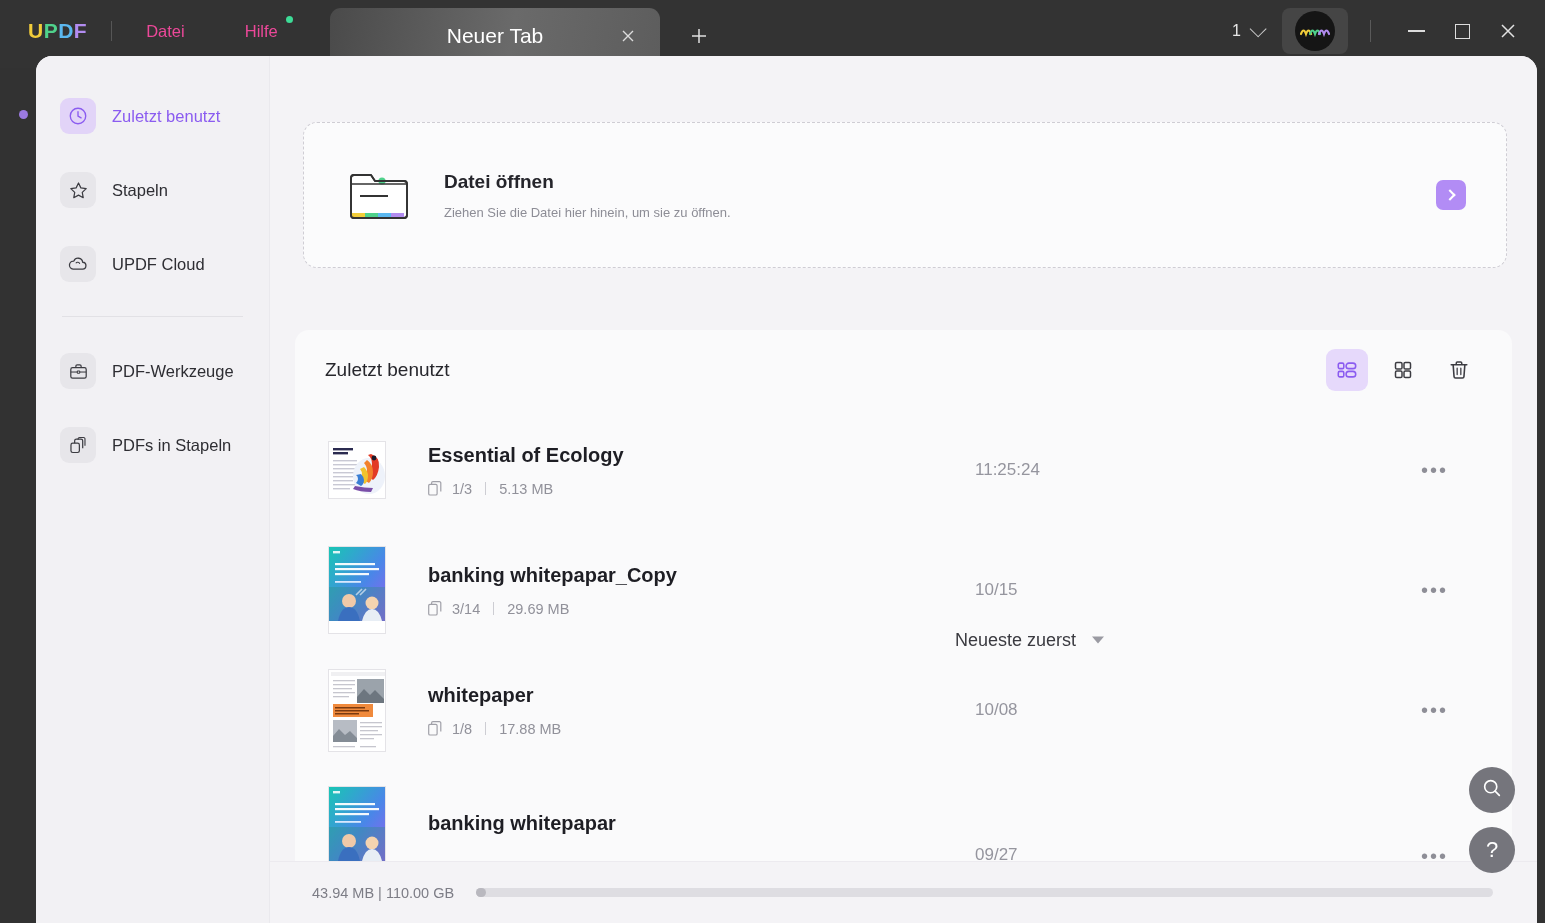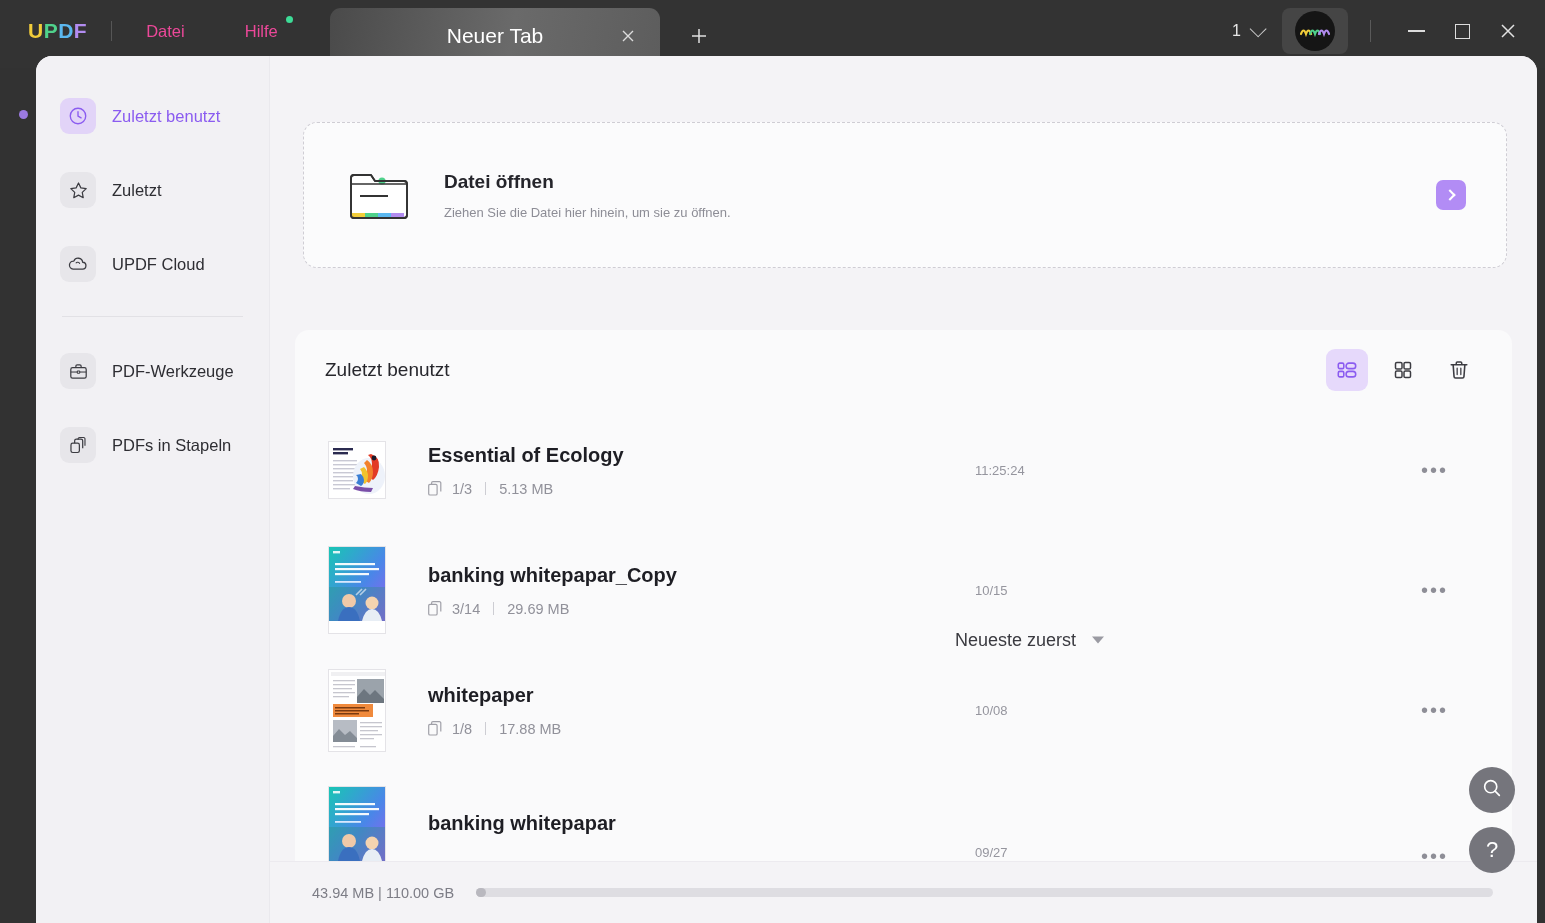--- a/index.html
+++ b/index.html
@@ -263,21 +263,21 @@
     margin-bottom:14px;
   }
   .fmeta {
     display:flex; align-items:center; gap:10px;
     font-size:14.5px; color:#91919a;
   }
   .pgico { width:14px; height:15px; position:relative; }
   .vbar { width:1px; height:13px; background:#cdcdd3; margin:0 3px; }
   .fdate {
     position:absolute; left:680px;
-    font-size:13px; color:#95959e;
+    font-size:17px; color:#95959e;
   }
   .fdots {
     position:absolute; right:32px;
     font-size:20px; color:#8e8e97; letter-spacing:2px;
     cursor:pointer;
   }
 
   
   .botbar {
     position:absolute; left:0; bottom:0;
@@ -390,21 +390,21 @@
         </span>
         <span class="side-lbl">Zuletzt benutzt</span>
       </div>
 
       <div class="side-item">
         <span class="side-ico">
           <svg width="21" height="21" viewBox="0 0 24 24">
             <path d="M12 3.4 l2.7 5.6 6.1 .8 -4.5 4.3 1.1 6.1 -5.4 -2.9 -5.4 2.9 1.1 -6.1 -4.5 -4.3 6.1 -.8 Z" stroke="#3c3c42" stroke-width="1.4" fill="none" stroke-linejoin="round"></path>
           </svg>
         </span>
-        <span class="side-lbl">Zuletzt</span>
+        <span class="side-lbl">Stapeln</span>
       </div>
 
       <div class="side-item">
         <span class="side-ico">
           <svg width="22" height="22" viewBox="0 0 24 24">
             <path d="M6.6 17.5 h10.2 a3.7 3.7 0 0 0 .3 -7.4 a5 5 0 0 0 -9.6 -1.3 a3.9 3.9 0 0 0 -.9 8.7 Z" stroke="#3c3c42" stroke-width="1.4" fill="none" stroke-linejoin="round"></path>
             <path d="M9.6 11.2 a2.4 2.4 0 0 1 4.3 .6" stroke="#3c3c42" stroke-width="1.2" fill="none"></path>
           </svg>
         </span>
         <span class="side-lbl">UPDF Cloud</span>

